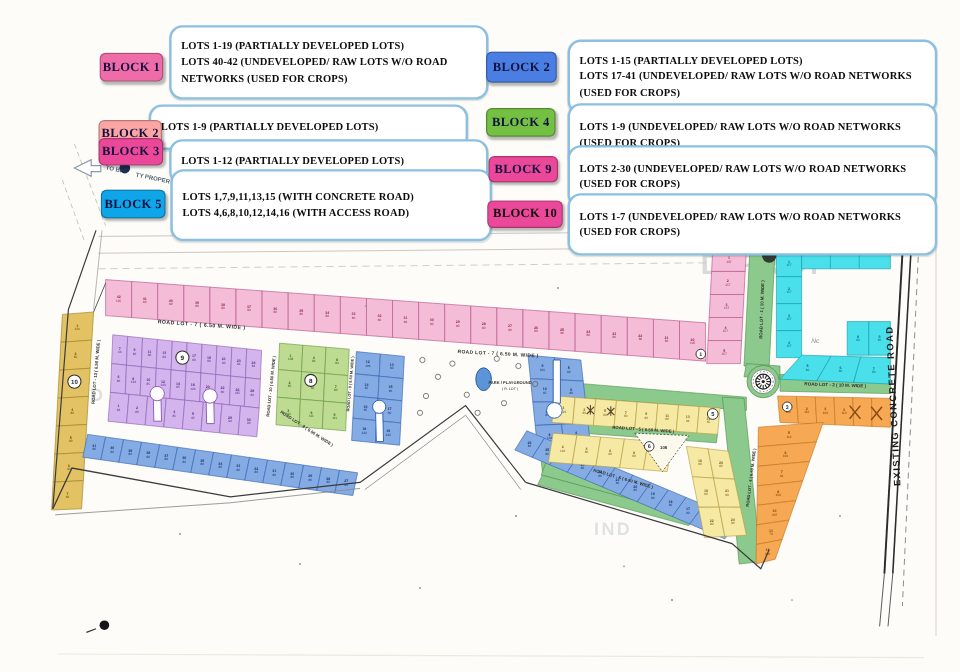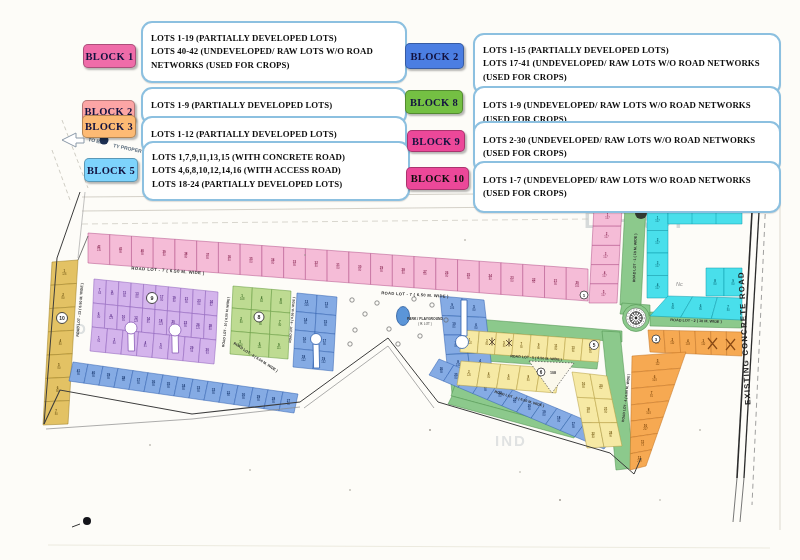--- a/index.html
+++ b/index.html
@@ -733,51 +733,50 @@
     </div>
   <div class="lbox" style="left:141px;top:21px;width:246px;height:50px">
     <div class="lline">LOTS 1-19  (PARTIALLY DEVELOPED LOTS)</div>
     <div class="lline">LOTS 40-42 (UNDEVELOPED/ RAW LOTS W/O ROAD</div>
     <div class="lline">NETWORKS (USED FOR CROPS)</div>
   </div>
 
   <div class="chip" style="left:82px;top:100px;width:51px;height:21px;background:#fca5a5">
     <span>BLOCK 2</span>
     </div>
-  <div class="lbox" style="left:141px;top:87px;width:246px;height:26px">
+  <div class="lbox" style="left:124px;top:87px;width:246px;height:26px">
     <div class="lline">LOTS 1-9   (PARTIALLY DEVELOPED LOTS)</div>
   </div>
 
-  <div class="chip" style="left:82px;top:115px;width:52px;height:21px;background:#fdba74">
+  <div class="chip" style="left:82px;top:115px;width:52px;height:21px;background:#ec4899">
     <span>BLOCK 3</span>
     </div>
   <div class="lbox" style="left:141px;top:116px;width:246px;height:26px">
     <div class="lline">LOTS 1-12  (PARTIALLY DEVELOPED LOTS)</div>
   </div>
 
-  <div class="chip" style="left:84px;top:158px;width:52px;height:22px;background:#7dd3fc">
+  <div class="chip" style="left:84px;top:158px;width:52px;height:22px;background:#0ea5e9">
     <span>BLOCK 5</span>
     </div>
   <div class="lbox" style="left:142px;top:141px;width:248px;height:48px">
     <div class="lline">LOTS 1,7,9,11,13,15 (WITH CONCRETE ROAD)</div>
     <div class="lline">LOTS 4,6,8,10,12,14,16 (WITH ACCESS ROAD)</div>
-    <div class="lline">LOTS 18-24 (PARTIALLY DEVELOPED LOTS)</div>
   </div>
 
   <div class="chip" style="left:405px;top:43px;width:57px;height:24px;background:#4b7ee2">
     <span>BLOCK 2</span>
     </div>
   <div class="lbox" style="left:473px;top:33px;width:288px;height:50px">
     <div class="lline">LOTS 1-15  (PARTIALLY DEVELOPED LOTS)</div>
     <div class="lline">LOTS 17-41 (UNDEVELOPED/ RAW LOTS W/O ROAD NETWORKS</div>
     <div class="lline">(USED FOR CROPS)</div>
   </div>
 
   <div class="chip" style="left:405px;top:90px;width:56px;height:22px;background:#74c043">
-    <span>BLOCK 8</span>
+    <span>BLOCK 4</span>
     </div>
   <div class="lbox" style="left:473px;top:86px;width:288px;height:41px">
     <div class="lline">LOTS 1-9 (UNDEVELOPED/ RAW LOTS W/O ROAD NETWORKS</div>
     <div class="lline">(USED FOR CROPS)</div>
   </div>
 
   <div class="chip" style="left:407px;top:130px;width:56px;height:20px;background:#ec4899">
     <span>BLOCK 9</span>
     </div>
   <div class="lbox" style="left:473px;top:121px;width:288px;height:40px">

